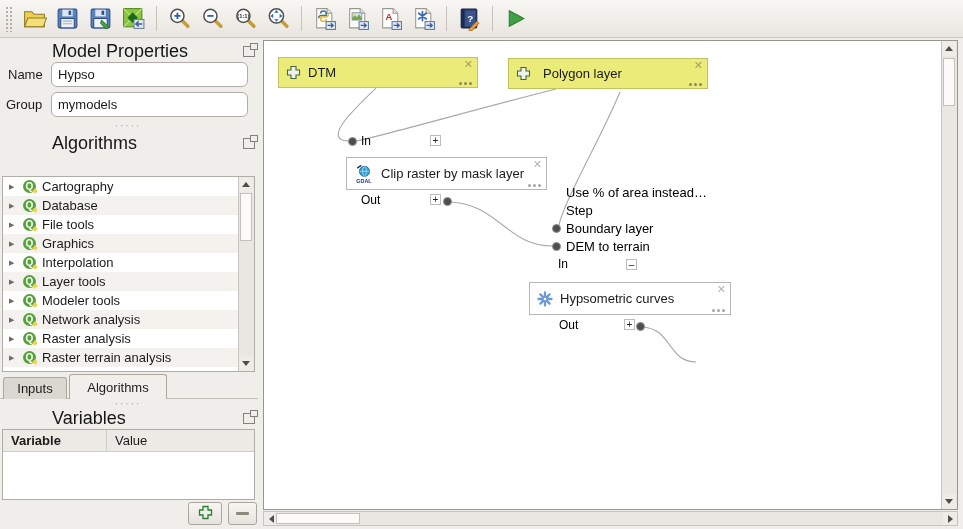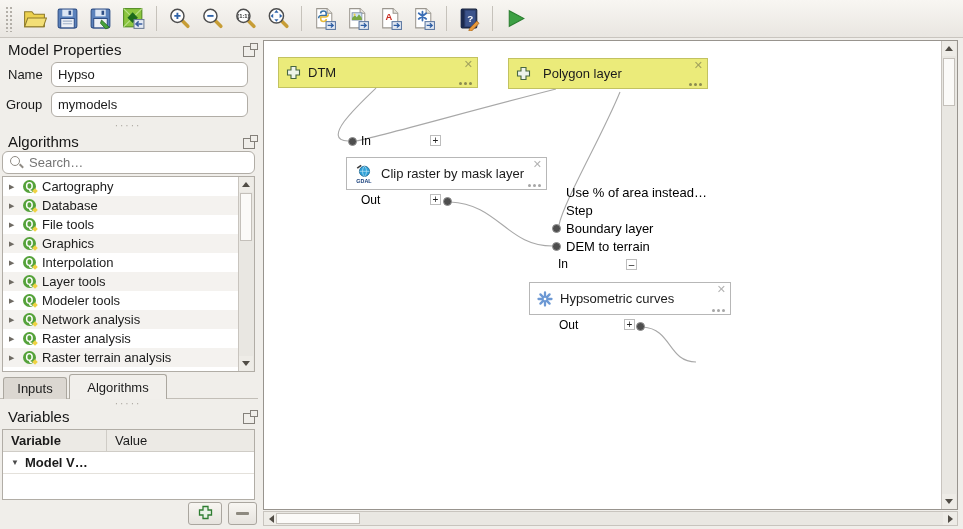--- a/index.html
+++ b/index.html
@@ -6,21 +6,21 @@
   body{font-family:"Liberation Sans","DejaVu Sans",sans-serif;background:#f0eeea;}
   #app{position:relative;width:963px;height:529px;background:#f0eeea;overflow:hidden;font-size:13px;color:#1b1b1b;}
   
   .toolbar{position:absolute;left:0;top:0;width:963px;height:38px;background:linear-gradient(#f8f6f2,#e9e6e1);border-bottom:1px solid #c9c5bf;box-sizing:border-box;display:flex;align-items:center;padding-left:4px;}
   .tb-handle{width:8px;height:26px;margin:0 5px 0 1px;background-image:radial-gradient(circle,#b3afa8 1px,transparent 1.3px);background-size:4px 4px;}
   .tbtn{width:31px;height:31px;border:none;background:transparent;display:flex;align-items:center;justify-content:center;padding:0;margin:0 1px;cursor:default;}
   .tbtn svg{width:25px;height:25px;display:block;}
   .tb-sep{width:1px;height:25px;background:#c6c2bb;margin:0 6px;}
   
   .abs{position:absolute;}
-  .sec-title{font-size:15px;color:#161616;}
+  .sec-title{font-size:18px;color:#161616;margin-left:44px;}
   .float-btn{width:10px;height:9px;border:1px solid #84807a;background:#f0eeea;}
   .float-btn::after{content:"";position:absolute;right:-4px;top:-4px;width:6px;height:5px;border:1px solid #84807a;background:#f0eeea;}
   .text-input{box-sizing:border-box;height:25px;background:#fff;border:1px solid #b1ada6;border-radius:6px;padding:0 6px;font:13px "Liberation Sans","DejaVu Sans",sans-serif;color:#1b1b1b;outline:none;}
   .splitter-dots{width:40px;text-align:center;color:#aaa69f;font-size:10px;letter-spacing:2px;line-height:6px;}
   
   .search-wrap{left:2px;top:151px;width:253px;height:23px;}
   .search-wrap input{width:100%;height:23px;padding-left:26px;}
   .search-icon{position:absolute;left:8px;top:5px;width:8px;height:8px;border:1.5px solid #8f8b84;border-radius:50%;}
   .search-icon::after{content:"";position:absolute;left:8px;top:8px;width:5px;height:1.8px;background:#8f8b84;transform:rotate(45deg);}
   
@@ -256,24 +256,20 @@
   <div class="abs" style="left:8px;top:67px;">Name</div>
   <input class="abs text-input" style="left: 51px; top: 62px; width: 197px;" value="Hypso">
   <div class="abs" style="left:6px;top:97px;">Group</div>
   <input class="abs text-input" style="left: 51px; top: 92px; width: 197px;" value="mymodels">
 
   <div class="abs splitter-dots" style="left:108px;top:123px;">·····</div>
 
   <div class="abs sec-title" style="left:8px;top:133px;">Algorithms</div>
   <div class="abs float-btn" style="left:243px;top:138px;"></div>
 
-  <div class="abs search-wrap">
-    <span class="search-icon"></span>
-    <input class="text-input" placeholder="Search…" style="">
-  </div>
 
   <div class="abs alg-tree">
     <div class="tree-row">
         <span class="expander"></span>
         <span class="q-icon">Q</span>
         <span class="tree-label">Cartography</span>
       </div>
     <div class="tree-row">
         <span class="expander"></span>
         <span class="q-icon">Q</span>
@@ -336,24 +332,20 @@
 
   <div class="abs splitter-dots" style="left:108px;top:401px;">·····</div>
 
   <div class="abs sec-title" style="left:8px;top:408px;">Variables</div>
   <div class="abs float-btn" style="left:243px;top:413px;"></div>
 
   <div class="abs var-table">
     <div class="var-head">
       <div class="vh1">Variable</div>
       <div>Value</div>
-    </div>
-    <div class="var-row">
-      <span class="var-tri"></span>
-      <span>Model V…</span>
     </div>
   </div>
 
   <div class="abs panel-btn" style="left:188px;top:502px;width:34px;height:23px;">
     <span><svg width="15" height="15" viewBox="0 0 15 15">
           <path d="M5 1.5h5V5h3.5v5H10v3.5H5V10H1.5V5H5z" fill="#e9f2e7" stroke="#2f7d32" stroke-width="1.3"></path>
         </svg></span>
   </div>
   <div class="abs panel-btn" style="left:228px;top:502px;width:29px;height:23px;">
     <span class="minus-bar"></span>

